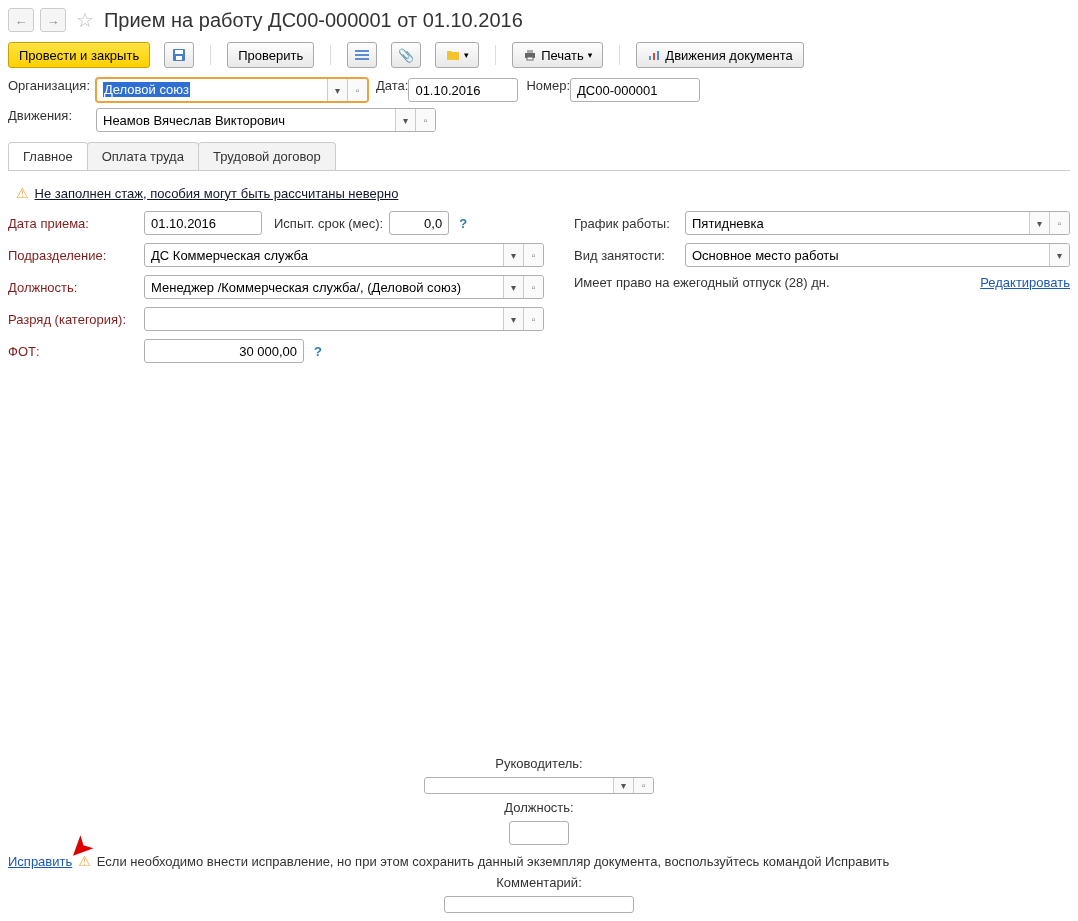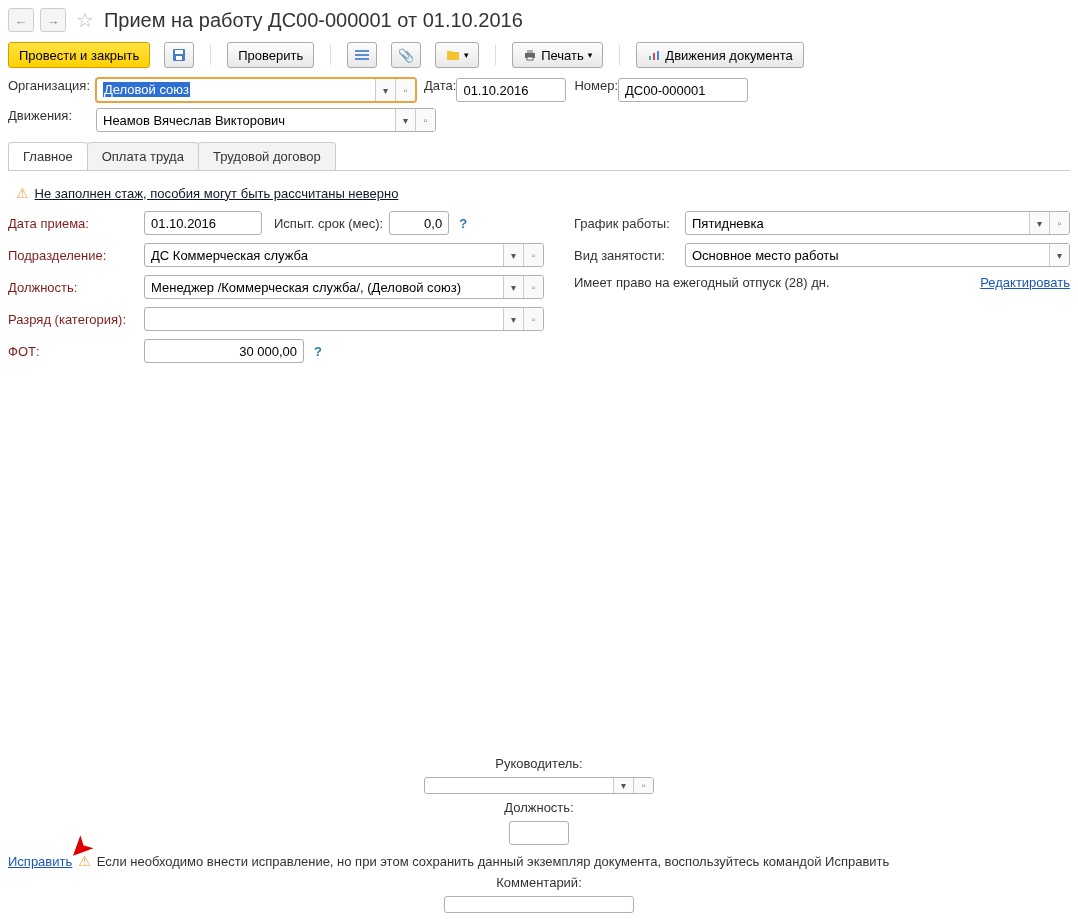--- a/index.html
+++ b/index.html
@@ -94,21 +94,21 @@
         <rect x="2" y="8" width="2" height="4" fill="#4a9"></rect>
         <rect x="6" y="5" width="2" height="7" fill="#d44"></rect>
         <rect x="10" y="3" width="2" height="9" fill="#48d"></rect>
       </svg>
     <span>Движения документа</span>
   </button>
 </div>
 
 <div class="form-row">
   <span class="label" style="width:88px;">Организация:</span>
-  <div class="input-group focused" style="width:320px;">
+  <div class="input-group focused" style="width:272px;">
     <div style="flex:1;padding:3px 6px;"><span class="selected-text">Деловой союз</span></div>
     <div class="seg-btn">▾</div>
     <div class="seg-btn">▫</div>
   </div>
   <span class="label" style="margin-left:8px;">Дата:</span>
   <div class="input-group" style="width:110px;">
     <input value="01.10.2016" style="">
 
   </div>
   <span class="label" style="margin-left:8px;">Номер:</span>

